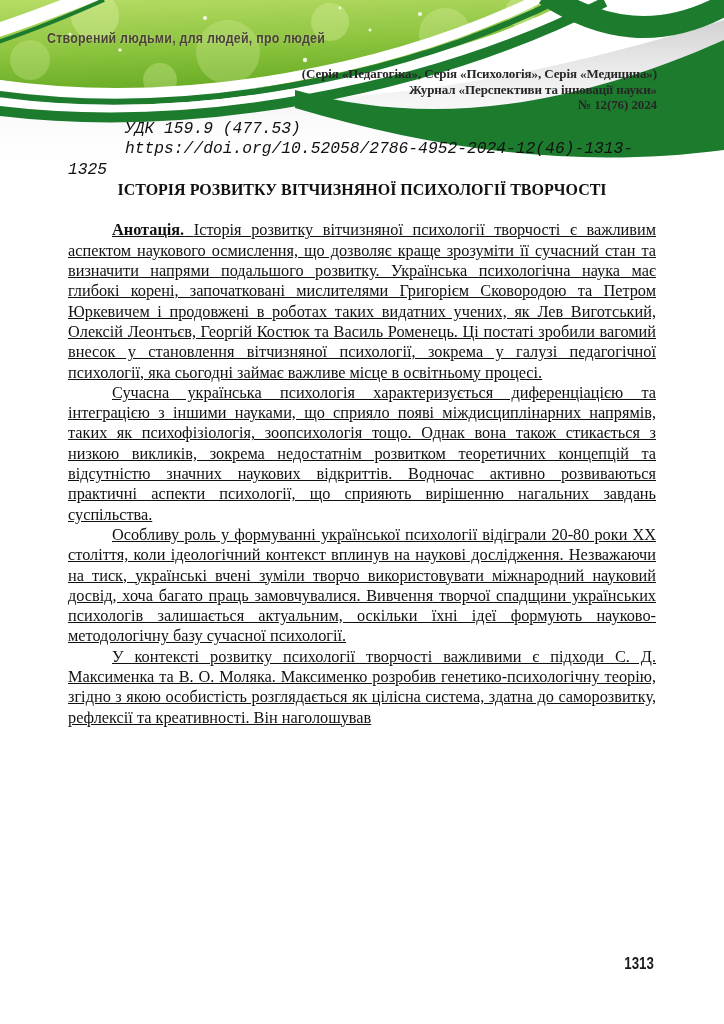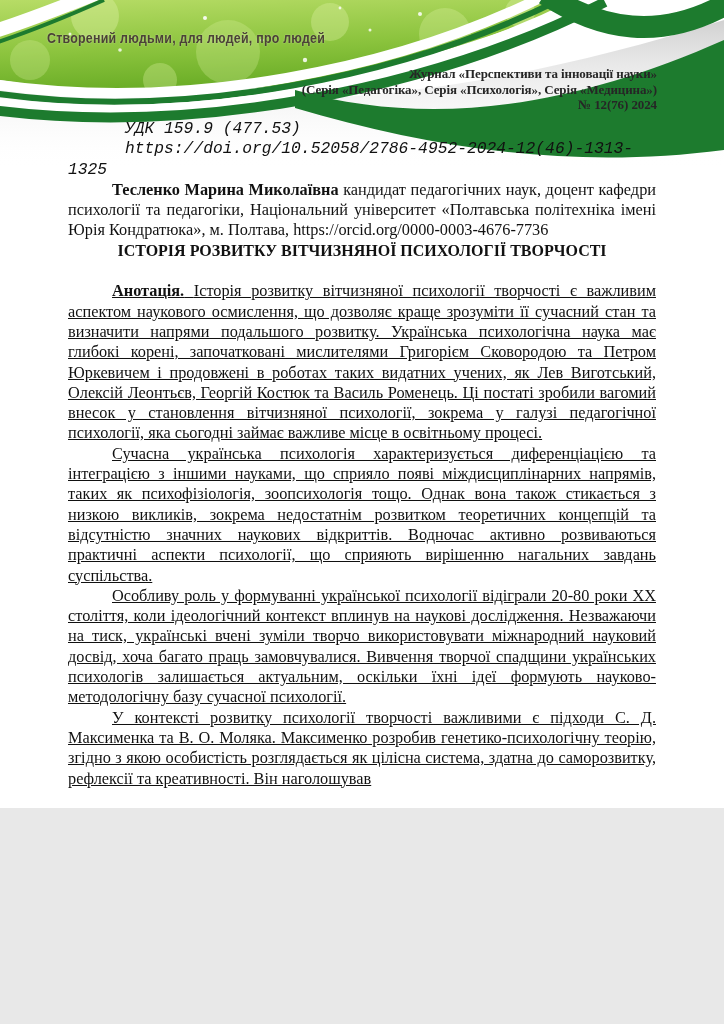--- a/index.html
+++ b/index.html
@@ -1,18 +1,18 @@
 <!DOCTYPE html>
 <html style="--ribbon_green: #1d7b2e; --leaf_light: #b7dc66; --leaf_mid: #8cc43e; --leaf_dark: #67ab24; --slogan_color: #4b4236; --journal_info_color: #262626; --text_color: #111111; --page_bg: #ffffff;"><head>
 <meta charset="utf-8">
 <style>
   html,body{margin:0;padding:0;background:#e8e8e8;}
   .page{
     position:relative;
-    width:724px;height:808px;
+    width:724px;height:1024px;
     margin:0 auto;
     background:var(--page_bg,#ffffff);
     overflow:hidden;
     font-family:"Liberation Serif","DejaVu Serif",serif;
     color:var(--text_color,#111);
   }
   
   .header-art{position:absolute;top:0;left:0;width:724px;height:170px;}
   .header-art svg{display:block;width:724px;height:170px;}
   .slogan{
@@ -114,31 +114,30 @@
       <path class="ribbon" d="M-8,110 C195,136 432,90 605,2" stroke-width="10"></path>
 
       <path class="ribbon" d="M545,-6 C600,30 660,42 730,2" stroke-width="22"></path>
 
       <path class="ribbon-fill" d="M295,90 C430,128 570,108 724,40 L724,150 C570,170 430,148 295,108 Z"></path>
     </svg>
 
     <div class="slogan">Створений людьми, для людей, про людей</div>
 
     <div class="journal-info">
+      <div>(Серія «Педагогіка», Серія «Психологія», Серія «Медицина»)</div>
       <div>Журнал «Перспективи та інновації науки»</div>
-      <div>(Серія «Педагогіка», Серія «Психологія», Серія «Медицина»)</div>
       <div>№ 12(76) 2024</div>
     </div>
   </div>
 
   <div class="content">
     <p class="udk">УДК 159.9 (477.53)</p>
     <p class="doi">https://doi.org/10.52058/2786-4952-2024-12(46)-1313-1325</p>
 
-    <p class="author"><b>Тесленко Марина Миколаївна</b> <span>кандидат педагогічних наук, доцент кафедри психології та педагогіки, Національний університет «Полтавська політехніка імені Юрія Кондратюка», м. Полтава, https://orcid.org/0000-0003-4676-7736</span></p>
 
 
     <h1 class="article-title">ІСТОРІЯ РОЗВИТКУ ВІТЧИЗНЯНОЇ ПСИХОЛОГІЇ ТВОРЧОСТІ</h1>
 
     <p class="body-par"><b class="lead">Анотація.</b> <span>Історія розвитку вітчизняної психології творчості є важливим аспектом наукового осмислення, що дозволяє краще зрозуміти її сучасний стан та визначити напрями подальшого розвитку. Українська психологічна наука має глибокі корені, започатковані мислителями Григорієм Сковородою та Петром Юркевичем і продовжені в роботах таких видатних учених, як Лев Виготський, Олексій Леонтьєв, Георгій Костюк та Василь Роменець. Ці постаті зробили вагомий внесок у становлення вітчизняної психології, зокрема у галузі педагогічної психології, яка сьогодні займає важливе місце в освітньому процесі.</span></p>
     <p class="body-par">Сучасна українська психологія характеризується диференціацією та інтеграцією з іншими науками, що сприяло появі міждисциплінарних напрямів, таких як психофізіологія, зоопсихологія тощо. Однак вона також стикається з низкою викликів, зокрема недостатнім розвитком теоретичних концепцій та відсутністю значних наукових відкриттів. Водночас активно розвиваються практичні аспекти психології, що сприяють вирішенню нагальних завдань суспільства.</p>
     <p class="body-par">Особливу роль у формуванні української психології відіграли 20-80 роки ХХ століття, коли ідеологічний контекст вплинув на наукові дослідження. Незважаючи на тиск, українські вчені зуміли творчо використовувати міжнародний науковий досвід, хоча багато праць замовчувалися. Вивчення творчої спадщини українських психологів залишається актуальним, оскільки їхні ідеї формують науково-методологічну базу сучасної психології.</p>
     <p class="body-par">У контексті розвитку психології творчості важливими є підходи С. Д. Максименка та В. О. Моляка. Максименко розробив генетико-психологічну теорію, згідно з якою особистість розглядається як цілісна система, здатна до саморозвитку, рефлексії та креативності. Він наголошував</p>
   </div>
 

